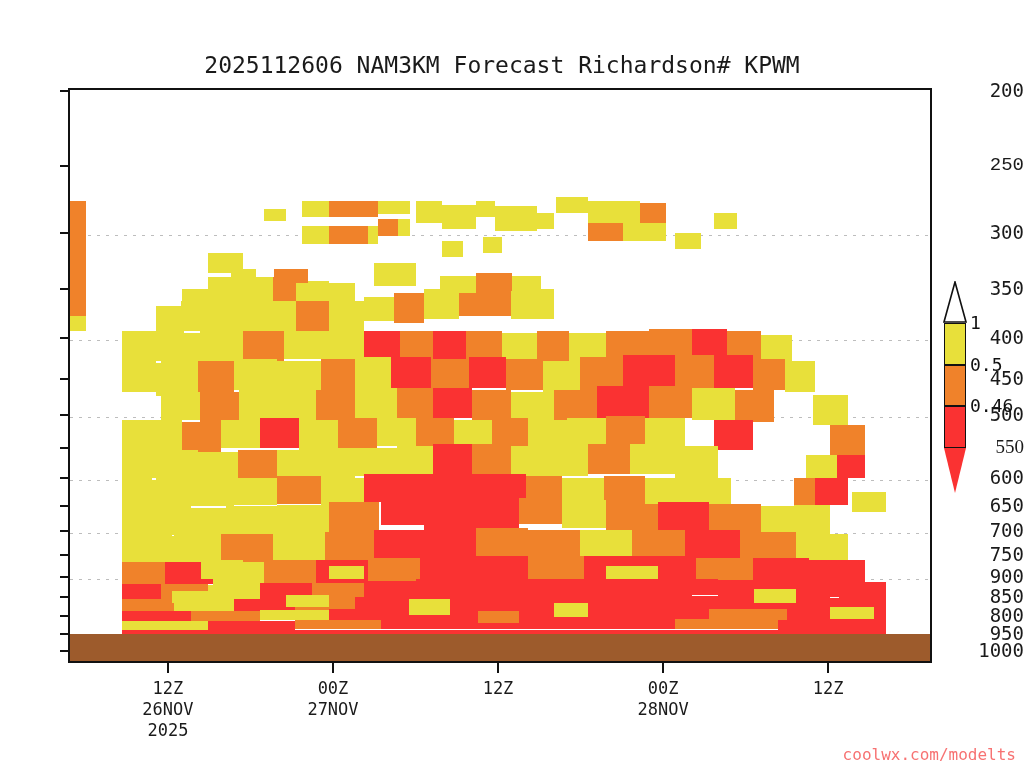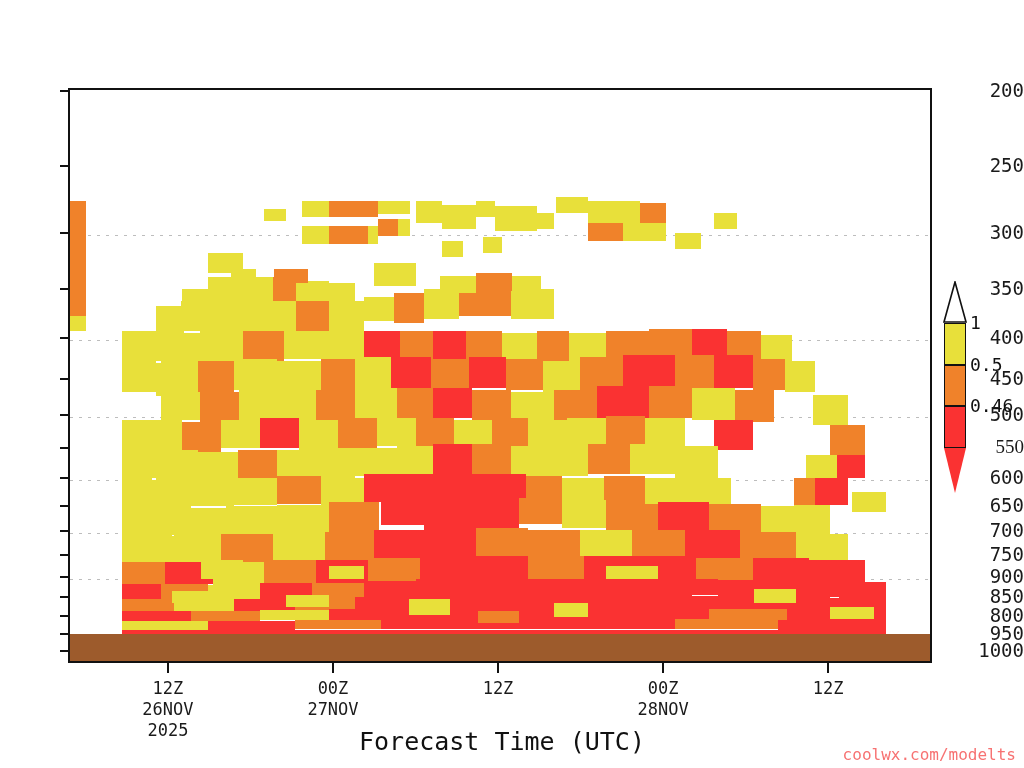--- a/index.html
+++ b/index.html
@@ -46,20 +46,21 @@
   #cb-bot-arrow{position:absolute;left:0;top:125px;width:0;height:0;
       border-left:11px solid transparent;border-right:11px solid transparent;
       border-top:45px solid #fa3232;}
   .cblabel{position:absolute;left:26px;font-size:18px;color:#111;white-space:nowrap;}
 </style>
 </head>
 <body>
 
 <div id="root">
 
+  <div id="chart-title">2025112606 NAM3KM Forecast Richardson# KPWM</div>
 
   <div id="plot-frame">
     <div id="gridlines">
         <div class="gridline" style="top: 145px;"></div>
         <div class="gridline" style="top: 250px;"></div>
         <div class="gridline" style="top: 327px;"></div>
         <div class="gridline" style="top: 390px;"></div>
         <div class="gridline" style="top: 443px;"></div>
         <div class="gridline" style="top: 489px;"></div>
       </div>
@@ -324,21 +325,21 @@
         <div class="cell" style="left: 760.32px; top: 517.301px; width: 43.2px; height: 11.9377px; background: rgb(232, 224, 58);"></div>
       </div>
   </div>
 
   <div id="terrain"></div>
 
   <div id="yaxis">
       <div class="ytick" style="top: 90px;"></div>
       <div class="ylabel" style="top: 79px;">200</div>
       <div class="ytick" style="top: 165px;"></div>
-      <div class="ylabel" style="top: 154px;">250</div>
+      <div class="ylabel" style="top: 154px; font-family: Liberation Mono, monospace;">250</div>
       <div class="ytick" style="top: 232px;"></div>
       <div class="ylabel" style="top: 221px;">300</div>
       <div class="ytick" style="top: 288px;"></div>
       <div class="ylabel" style="top: 277px;">350</div>
       <div class="ytick" style="top: 337px;"></div>
       <div class="ylabel" style="top: 326px;">400</div>
       <div class="ytick" style="top: 378px;"></div>
       <div class="ylabel" style="top: 367px;">450</div>
       <div class="ytick" style="top: 414px;"></div>
       <div class="ylabel" style="top: 403px;">500</div>
@@ -383,21 +384,20 @@
       <div class="xlabelgrp" style="left: 603.037px; top: 678px;">
         <div>00Z</div>
         <div>28NOV</div>
       </div>
       <div class="xtick" style="left: 827.061px;"></div>
       <div class="xlabelgrp" style="left: 768.061px; top: 678px;">
         <div>12Z</div>
       </div>
     </div>
 
-  <div id="xaxis-title">Forecast Time (UTC)</div>
 
   <div id="cbar">
     <div id="cb-top-arrow"></div>
     <svg id="cb-top-arrow-o" viewBox="0 0 24 42">
       <polygon points="12,1 23,41 1,41" fill="none" stroke="#111" stroke-width="1.6"></polygon>
     </svg>
     <div id="cb-bot-arrow"></div>
   <div class="cbseg" style="top: 0px; height: 41.6667px; background: rgb(232, 224, 58);"></div>
       <div class="cblabel" style="top: -11px;">1</div>
       <div class="cbseg" style="top: 41.6667px; height: 41.6667px; background: rgb(240, 130, 42);"></div>

